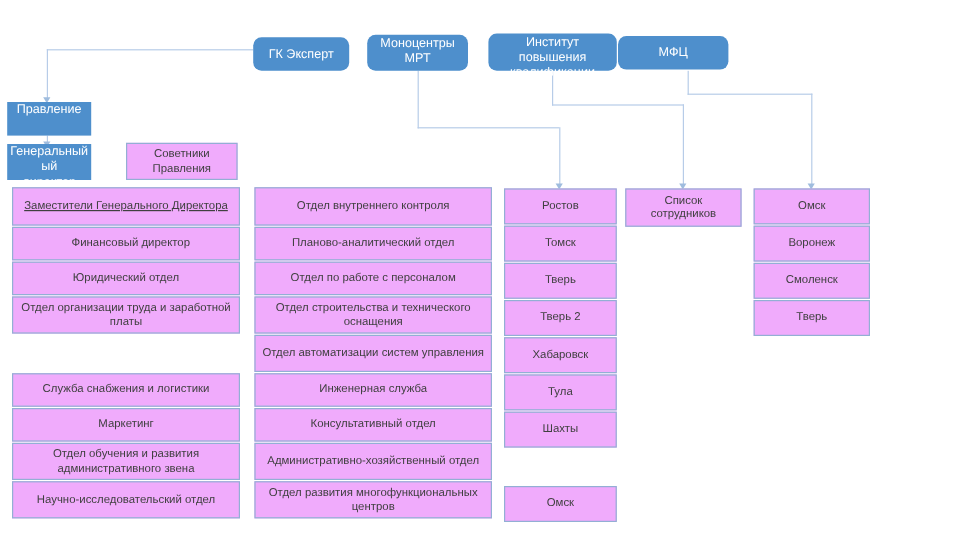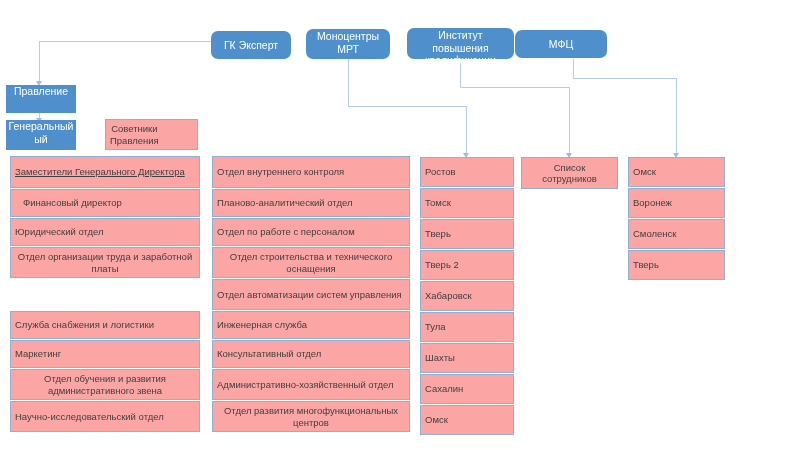--- a/index.html
+++ b/index.html
@@ -58,26 +58,26 @@
   .sq.clip {
     display: block;
     padding-top: 0px;
     overflow: visible;
   }
   .sq.clip .txt { display: block; white-space: pre-line; }
 
   
   .box {
     position: absolute;
-    background: #fca5a5;
+    background: #f0abfc;
     border: 1px solid #93AFD4;
     box-sizing: border-box;
     display: flex;
     align-items: center;
-    justify-content: flex-start;
+    justify-content: center;
     text-align: center;
     font-size: 9.5px;
     line-height: 11.5px;
     color: #404040;
     padding: 0 4px;
   }
   .box .txt { display: block; }
 
   
   .ln-h {
@@ -227,23 +227,20 @@
     </div>
   <div class="box" style="left:420px; top:281px; width:94px; height:30px;">
     <span class="txt">Хабаровск</span>
     </div>
   <div class="box" style="left:420px; top:312px; width:94px; height:30px;">
     <span class="txt">Тула</span>
     </div>
   <div class="box" style="left:420px; top:343px; width:94px; height:30px;">
     <span class="txt">Шахты</span>
     </div>
-  <div class="box" style="left:420px; top:374px; width:94px; height:30px;">
-    <span class="txt">Сахалин</span>
-    </div>
   <div class="box" style="left:420px; top:405px; width:94px; height:30px;">
     <span class="txt">Омск</span>
     </div>
 
   <div class="box" style="left:521px; top:157px; width:97px; height:32px;">
     <span class="txt">Список сотрудников</span>
     </div>
 
   <div class="box" style="left:628px; top:157px; width:97px; height:30px;">
     <span class="txt">Омск</span>

